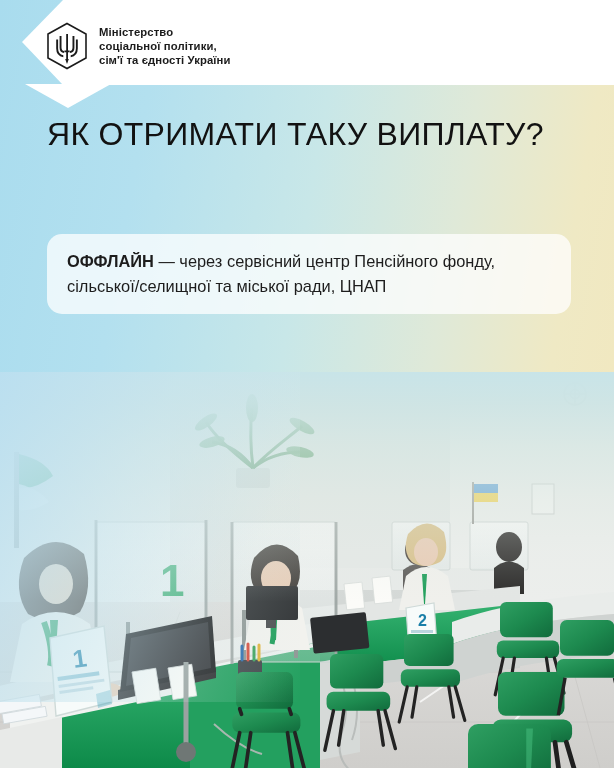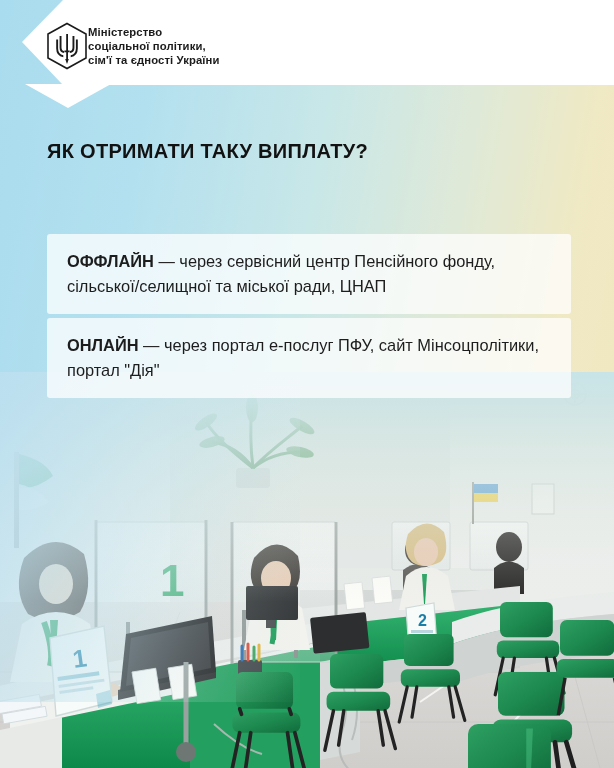--- a/index.html
+++ b/index.html
@@ -75,60 +75,60 @@
     left:25px; top:84px;
     width:86px; height:24px;
     background:#ffffff;
     -webkit-clip-path:polygon(0 0, 86px 0, 43px 24px);
     clip-path:polygon(0 0, 86px 0, 43px 24px);
   }
 
   .logo-row {
     position:absolute;
     left:46px; top:22px;
-    display:flex; align-items:center; 
+    display:flex; align-items:center; gap:11px;
     z-index:5;
   }
   .emblem { width:42px; height:48px; flex:none; }
   .ministry-name {
     font-size:11.3px;
     line-height:14.2px;
     font-weight:700;
     color:#1b1b1b;
     letter-spacing:0.1px;
     white-space:pre-line;
   }
 
   
   .title {
     position:absolute;
-    left:47px; top:140px;
-    font-size:20px;
-    font-weight:700;
+    left:47px; top:116px;
+    font-size:32px;
+    font-weight:400;
     letter-spacing:0.3px;
     color:#121212;
     z-index:4;
   }
   .subtitle {
     position:absolute;
     left:47px; top:178px;
     width:520px;
     font-size:16.4px;
     line-height:24.5px;
     color:#1d1d1d;
     z-index:4;
   }
   .subtitle b { font-weight:700; }
 
   .card {
     position:absolute;
     left:47px;
     width:524px;
     padding:15px 20px 16px 20px;
-    border-radius:3px;
+    border-radius:15px;
     background:rgba(255,255,255,0.74);
     font-size:16.4px;
     line-height:24.5px;
     color:#1d1d1d;
     z-index:4;
   }
   .card b { font-weight:700; }
   #card-offline { top:234px; }
   #card-online  { top:318px; }
 </style>
@@ -486,17 +486,14 @@
 сім'ї та єдності України</div>
   </div>
 
   <h1 class="title">ЯК ОТРИМАТИ ТАКУ ВИПЛАТУ?</h1>
 
 
   <div class="card" id="card-offline">
     <b>ОФФЛАЙН</b><span> — через сервісний центр Пенсійного фонду, сільської/селищної та міської ради, ЦНАП</span>
   </div>
 
-  <div class="card" id="card-online">
-    <b>ОНЛАЙН</b><span> — через портал е-послуг ПФУ, сайт Мінсоцполітики, портал "Дія"</span>
-  </div>
 
 </div>
 
 </body></html>

